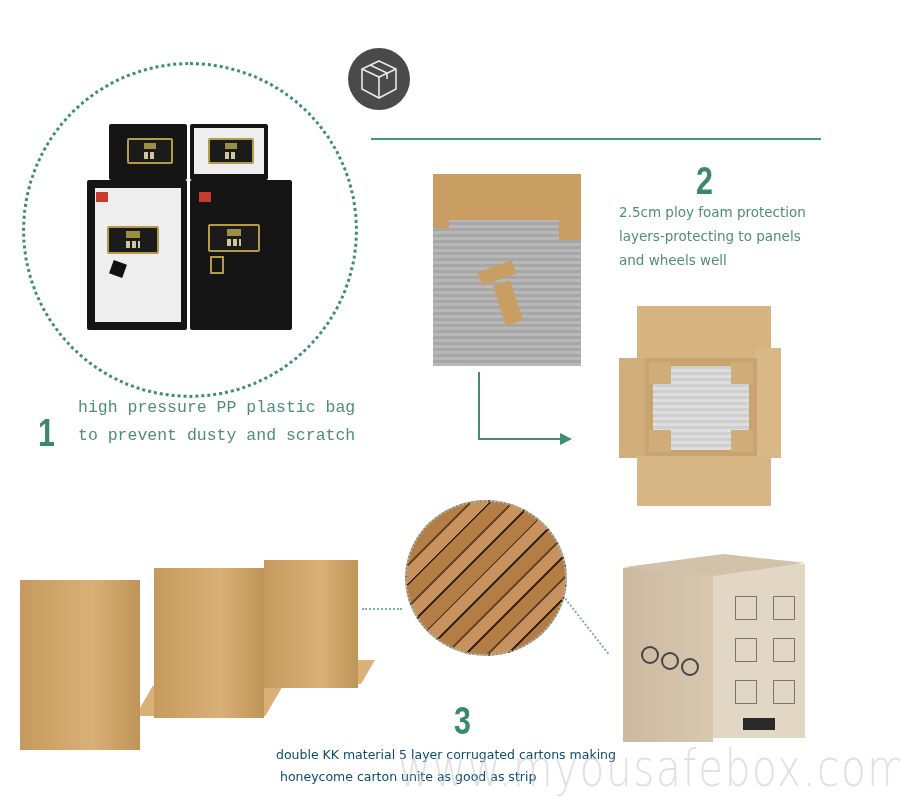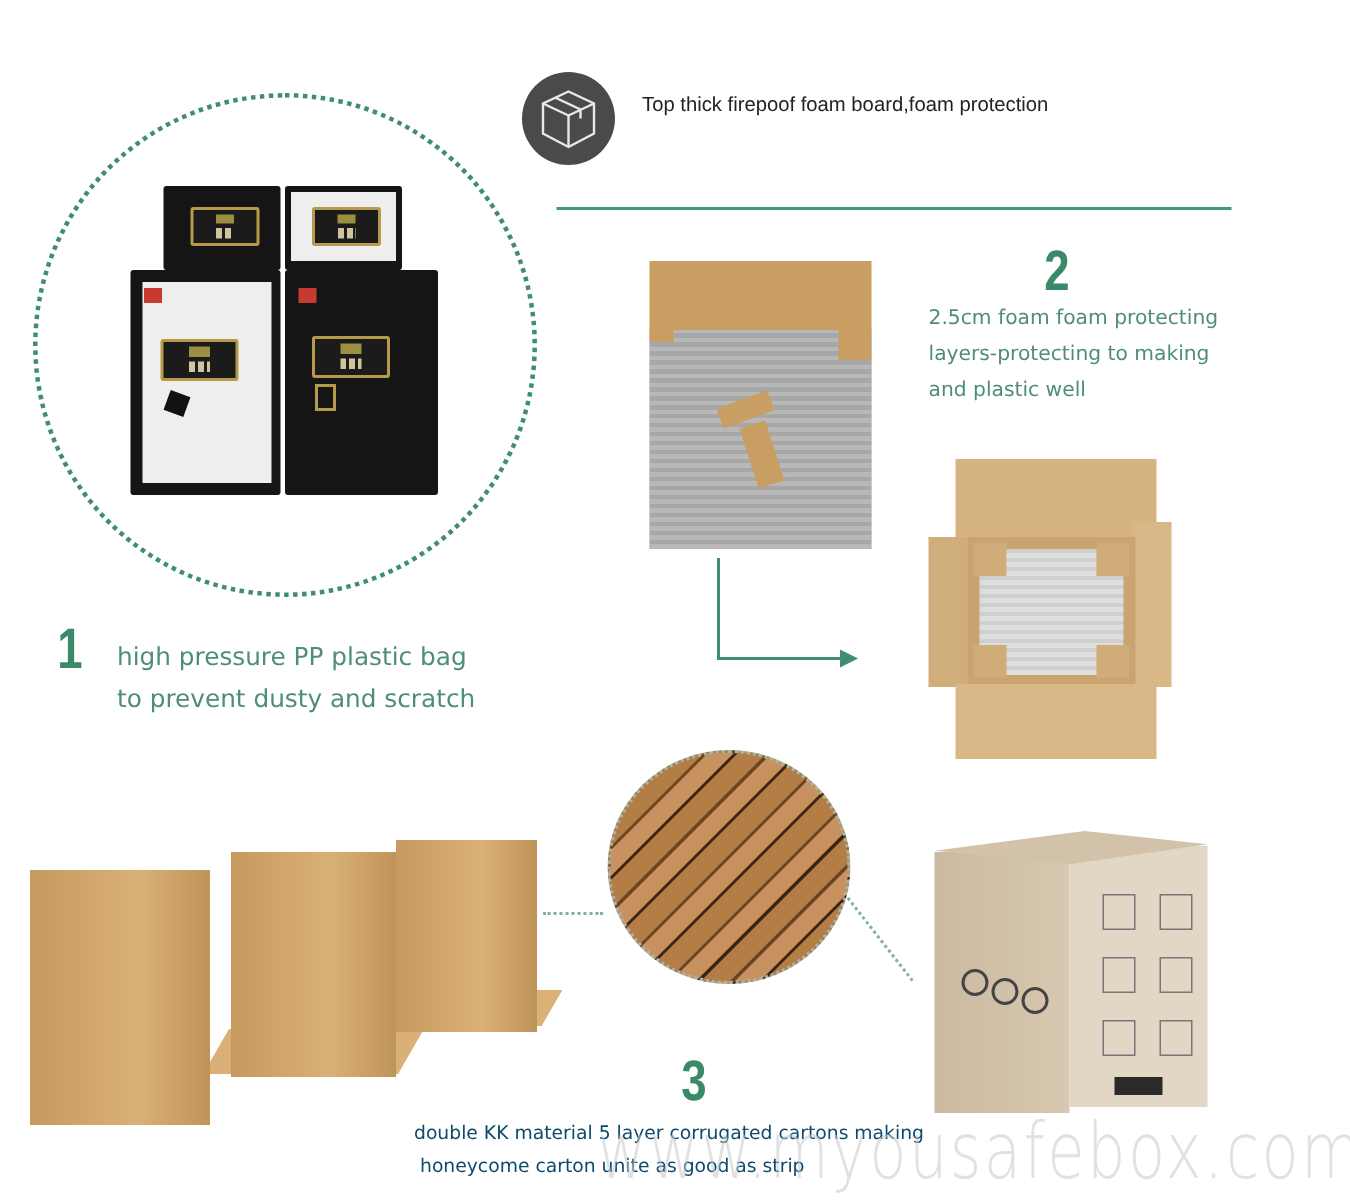--- a/index.html
+++ b/index.html
@@ -48,21 +48,20 @@
   <svg width="62" height="62" viewBox="0 0 62 62">
     <g fill="none" stroke="#e8e8e8" stroke-width="1.6">
       <polygon points="31,13 48,21 48,41 31,50 14,41 14,21"></polygon>
       <polyline points="14,21 31,29 48,21"></polyline>
       <line x1="31" y1="29" x2="31" y2="50"></line>
       <polyline points="22,17 39,25 39,31"></polyline>
     </g>
   </svg>
 </div>
 <div class="abs hdr-text">
-  <div>Top thick firepoof foam board,foam protection</div>
 </div>
 <div class="abs hdr-rule"></div>
 
 <div class="abs dot-circle"></div>
 <div class="abs" style="left:87px;top:124px;width:205px;height:206px;">
 
   <div class="abs safe" style="left:22px;top:0;width:78px;height:56px;">
     <div class="abs keypad" style="left:18px;top:14px;width:42px;height:22px;">
         <div class="lcd"></div>
         <div class="keys"></div>
@@ -89,41 +88,41 @@
     <div class="abs redlogo" style="left:9px;top:12px;"></div>
     <div class="abs keypad" style="left:18px;top:44px;width:48px;height:24px;">
         <div class="lcd"></div>
         <div class="keys"></div>
       </div>
     <div class="abs" style="left:20px;top:76px;width:10px;height:14px;border:2px solid #b59a4a;"></div>
   </div>
 </div>
 
 <div class="abs num" style="left:36px;top:412px;">1</div>
-<div class="abs green-text" style="left:78px;top:424px;">
+<div class="abs green-text" style="left:78px;top:394px;font-family:Liberation Mono, monospace;">
   <div>high pressure PP plastic bag</div>
   <div>to prevent dusty and scratch</div>
 </div>
 
 <div class="abs photo-foam">
   <div class="foam"></div>
   <div class="abs" style="left:46px;top:92px;width:36px;height:14px;background:#c89e62;transform:rotate(-20deg);"></div>
   <div class="abs" style="left:66px;top:108px;width:18px;height:42px;background:#c89e62;transform:rotate(-18deg);"></div>
   <div class="abs" style="left:0;top:44px;width:16px;height:10px;background:#c89e62;"></div>
   <div class="abs" style="left:126px;top:44px;width:22px;height:22px;background:#c89e62;"></div>
 </div>
 <div class="abs arrow-v"></div>
 <div class="abs arrow-h"></div>
 <div class="abs arrow-head"></div>
 
 <div class="abs num" style="left:694px;top:160px;">2</div>
 <div class="abs green-text" style="left:619px;top:200px;font-size:13.5px;line-height:24px;">
-  <div>2.5cm foam foam protecting</div>
-  <div>layers-protecting to making</div>
-  <div>and plastic well</div>
+  <div>2.5cm ploy foam protection</div>
+  <div>layers-protecting to panels</div>
+  <div>and wheels well</div>
 </div>
 
 <div class="abs photo-box-open">
   <div class="abs" style="left:18px;top:0;width:134px;height:52px;background:#d5b482;"></div>
   <div class="abs" style="left:0;top:52px;width:30px;height:100px;background:#cfae7c;"></div>
   <div class="abs" style="left:136px;top:42px;width:26px;height:110px;background:#d8b886;"></div>
   <div class="abs" style="left:26px;top:52px;width:112px;height:100px;background:#c9a46f;"></div>
   <div class="abs" style="left:34px;top:60px;width:96px;height:84px;background:repeating-linear-gradient(0deg,#dedede 0 3px,#cfcfcf 3px 6px);"></div>
   <div class="abs" style="left:30px;top:56px;width:22px;height:22px;background:#d0ad78;"></div>
   <div class="abs" style="left:112px;top:56px;width:22px;height:22px;background:#d0ad78;"></div>

